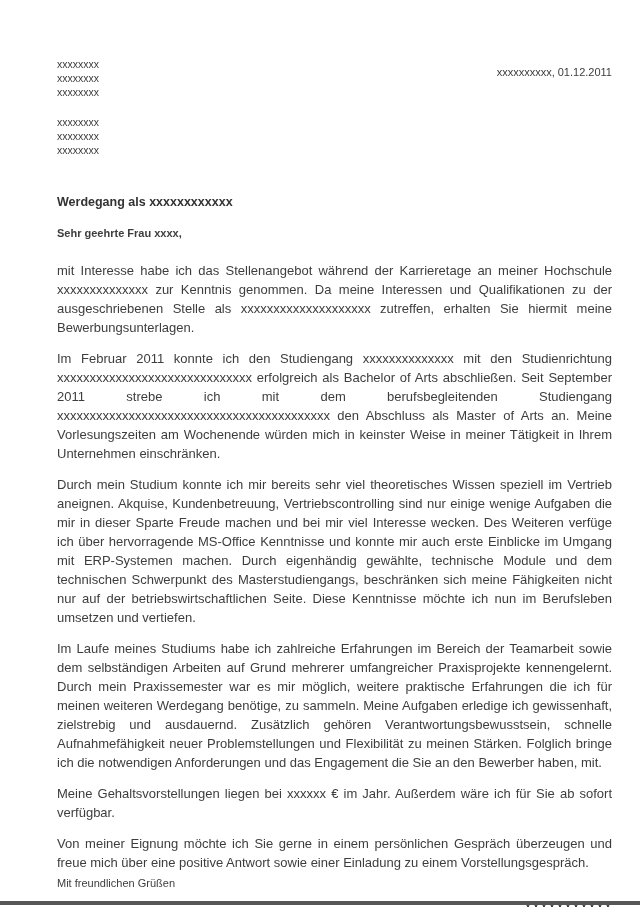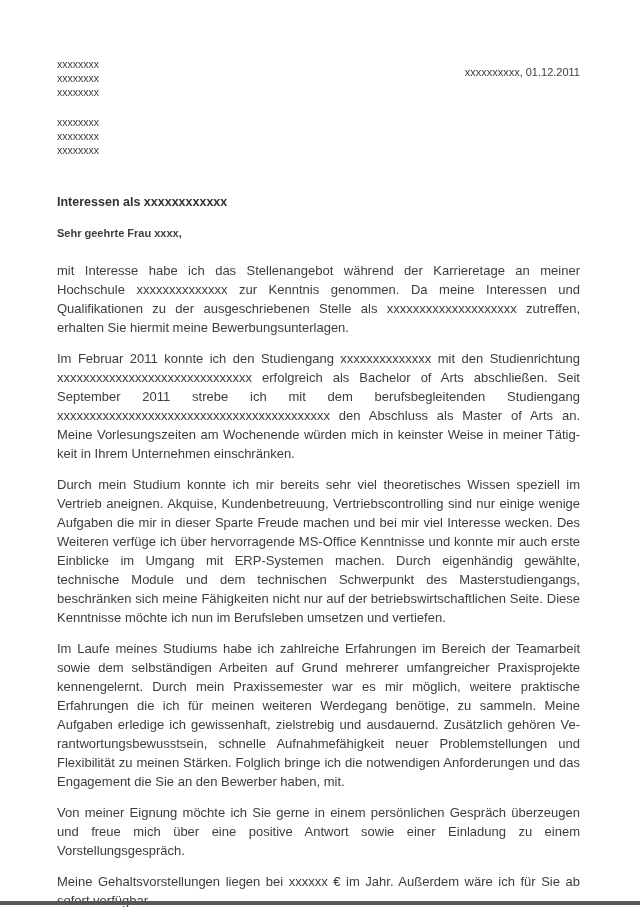--- a/index.html
+++ b/index.html
@@ -13,21 +13,21 @@
     position: relative;
     overflow: hidden;
     font-family: "Liberation Sans", "DejaVu Sans", sans-serif;
     color: #3d3d3d;
     -webkit-font-smoothing: antialiased;
   }
   .page {
     box-sizing: border-box;
     width: 640px;
     height: 907px;
-    padding: 57px 60px 0 57px;
+    padding: 57px 28px 0 57px;
     background: #ffffff;
     border-radius: 11px;
   }
   .head-row {
     display: flex;
     justify-content: space-between;
     align-items: flex-start;
   }
   .addr-block {
     font-size: 10.5px;
@@ -100,29 +100,29 @@
     </div>
     <div class="date">xxxxxxxxxx, 01.12.2011</div>
   </div>
 
   <div class="addr-block recipient">
     <div>xxxxxxxx</div>
     <div>xxxxxxxx</div>
     <div>xxxxxxxx</div>
   </div>
 
-  <div class="subject">Interessen als xxxxxxxxxxxx</div>
+  <div class="subject">Werdegang als xxxxxxxxxxxx</div>
 
   <div class="salutation">Sehr geehrte Frau xxxx,</div>
 
   <p class="para first">mit Interesse habe ich das Stellenangebot während der Karrieretage an meiner Hochschule xxxxxxxxxxxxxx zur Kenntnis genommen. Da meine Interessen und Qualifikationen zu der ausgeschriebenen Stelle als xxxxxxxxxxxxxxxxxxxx zutreffen, erhalten Sie hiermit meine Bewerbungsunterlagen.</p>
   <p class="para">Im Februar 2011 konnte ich den Studiengang xxxxxxxxxxxxxx mit den Studienrichtung xxxxxxxxxxxxxxxxxxxxxxxxxxxxxx erfolgreich als Bachelor of Arts abschließen. Seit September 2011 strebe ich mit dem berufsbegleitenden Studiengang xxxxxxxxxxxxxxxxxxxxxxxxxxxxxxxxxxxxxxxxxx den Abschluss als Master of Arts an. Meine Vorlesungszeiten am Wochenende würden mich in keinster Weise in meiner Tätig­keit in Ihrem Unternehmen einschränken.</p>
   <p class="para">Durch mein Studium konnte ich mir bereits sehr viel theoretisches Wissen speziell im Vertrieb aneignen. Ak­quise, Kundenbetreuung, Vertriebscontrolling sind nur einige wenige Aufgaben die mir in dieser Sparte Freu­de machen und bei mir viel Interesse wecken. Des Weiteren verfüge ich über hervorragende MS-Office Kenntnisse und konnte mir auch erste Einblicke im Umgang mit ERP-Systemen machen. Durch eigenhändig gewählte, technische Module und dem technischen Schwerpunkt des Masterstudiengangs, beschränken sich meine Fähigkeiten nicht nur auf der betriebswirtschaftlichen Seite. Diese Kenntnisse möchte ich nun im Be­rufsleben umsetzen und vertiefen.</p>
   <p class="para">Im Laufe meines Studiums habe ich zahlreiche Erfahrungen im Bereich der Teamarbeit sowie dem selbstän­digen Arbeiten auf Grund mehrerer umfangreicher Praxisprojekte kennengelernt. Durch mein Praxissemester war es mir möglich, weitere praktische Erfahrungen die ich für meinen weiteren Werdegang benötige, zu sammeln. Meine Aufgaben erledige ich gewissenhaft, zielstrebig und ausdauernd. Zusätzlich gehören Ve­rantwortungsbewusstsein, schnelle Aufnahmefähigkeit neuer Problemstellungen und Flexibilität zu meinen Stärken. Folglich bringe ich die notwendigen Anforderungen und das Engagement die Sie an den Bewerber haben, mit.</p>
+  <p class="para">Meine Gehaltsvorstellungen liegen bei xxxxxx € im Jahr. Außerdem wäre ich für Sie ab sofort verfügbar.</p>
   <p class="para">Von meiner Eignung möchte ich Sie gerne in einem persönlichen Gespräch überzeugen und freue mich über eine positive Antwort sowie einer Einladung zu einem Vorstellungsgespräch.</p>
-  <p class="para">Meine Gehaltsvorstellungen liegen bei xxxxxx € im Jahr. Außerdem wäre ich für Sie ab sofort verfügbar.</p>
 
   <div class="closing">Mit freundlichen Grüßen</div>
   <div class="signature">xxxxxxxxxxx</div>
 
 </div>
 
 <div class="bottom-bar"></div>
 
 </body></html>

